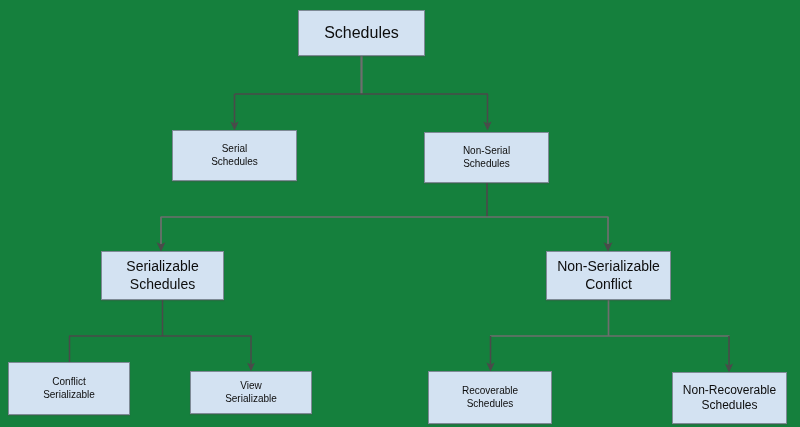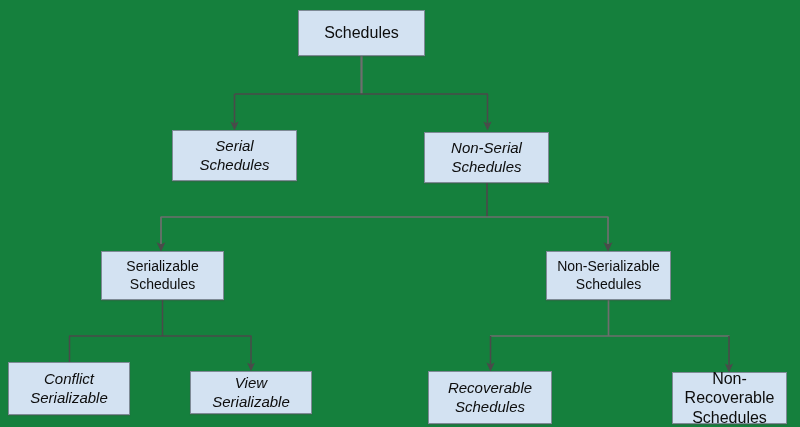--- a/index.html
+++ b/index.html
@@ -40,23 +40,23 @@
     font-family: "Liberation Sans", sans-serif;
     box-shadow: 0 1px 1px rgba(80,80,80,0.35);
     z-index: 2;
   }
   .node .label {
     display: block;
     padding: 0 3px;
     white-space: pre-line;
   }
   .fs-16 { font-size: 16px; }
-  .fs-15 { font-size: 15px; font-style: italic; }
+  .fs-15 { font-size: 10px; }
   .fs-14 { font-size: 14px; }
-  .fs-12 { font-size: 16px; }
+  .fs-12 { font-size: 12px; }
 </style>
 </head>
 <body>
 
 <div id="diagram-root">
 
   <svg id="connectors" viewBox="0 0 800 427" xmlns="http://www.w3.org/2000/svg">
     <defs>
       <marker id="arrowhead" markerWidth="7" markerHeight="7" refX="3.2" refY="3.2" orient="auto" markerUnits="strokeWidth">
         <path d="M0.4,0.6 L6.0,3.2 L0.4,5.8 L1.6,3.2 Z" fill="#4a4a4a"></path>
@@ -106,21 +106,21 @@
 Schedules</span>
   </div>
 
   <div class="node fs-14" style="left:101px; top:251px; width:123px; height:49px;">
     <span class="label">Serializable
 Schedules</span>
   </div>
 
   <div class="node fs-14" style="left:546px; top:251px; width:125px; height:49px;">
     <span class="label">Non-Serializable
-Schedules</span>
+Conflict</span>
   </div>
 
   <div class="node fs-15" style="left:8px; top:362px; width:122px; height:53px;align-items:center;">
     <span class="label">Conflict
 Serializable</span>
   </div>
 
   <div class="node fs-15" style="left:190px; top:371px; width:122px; height:43px;">
     <span class="label">View
 Serializable</span>

